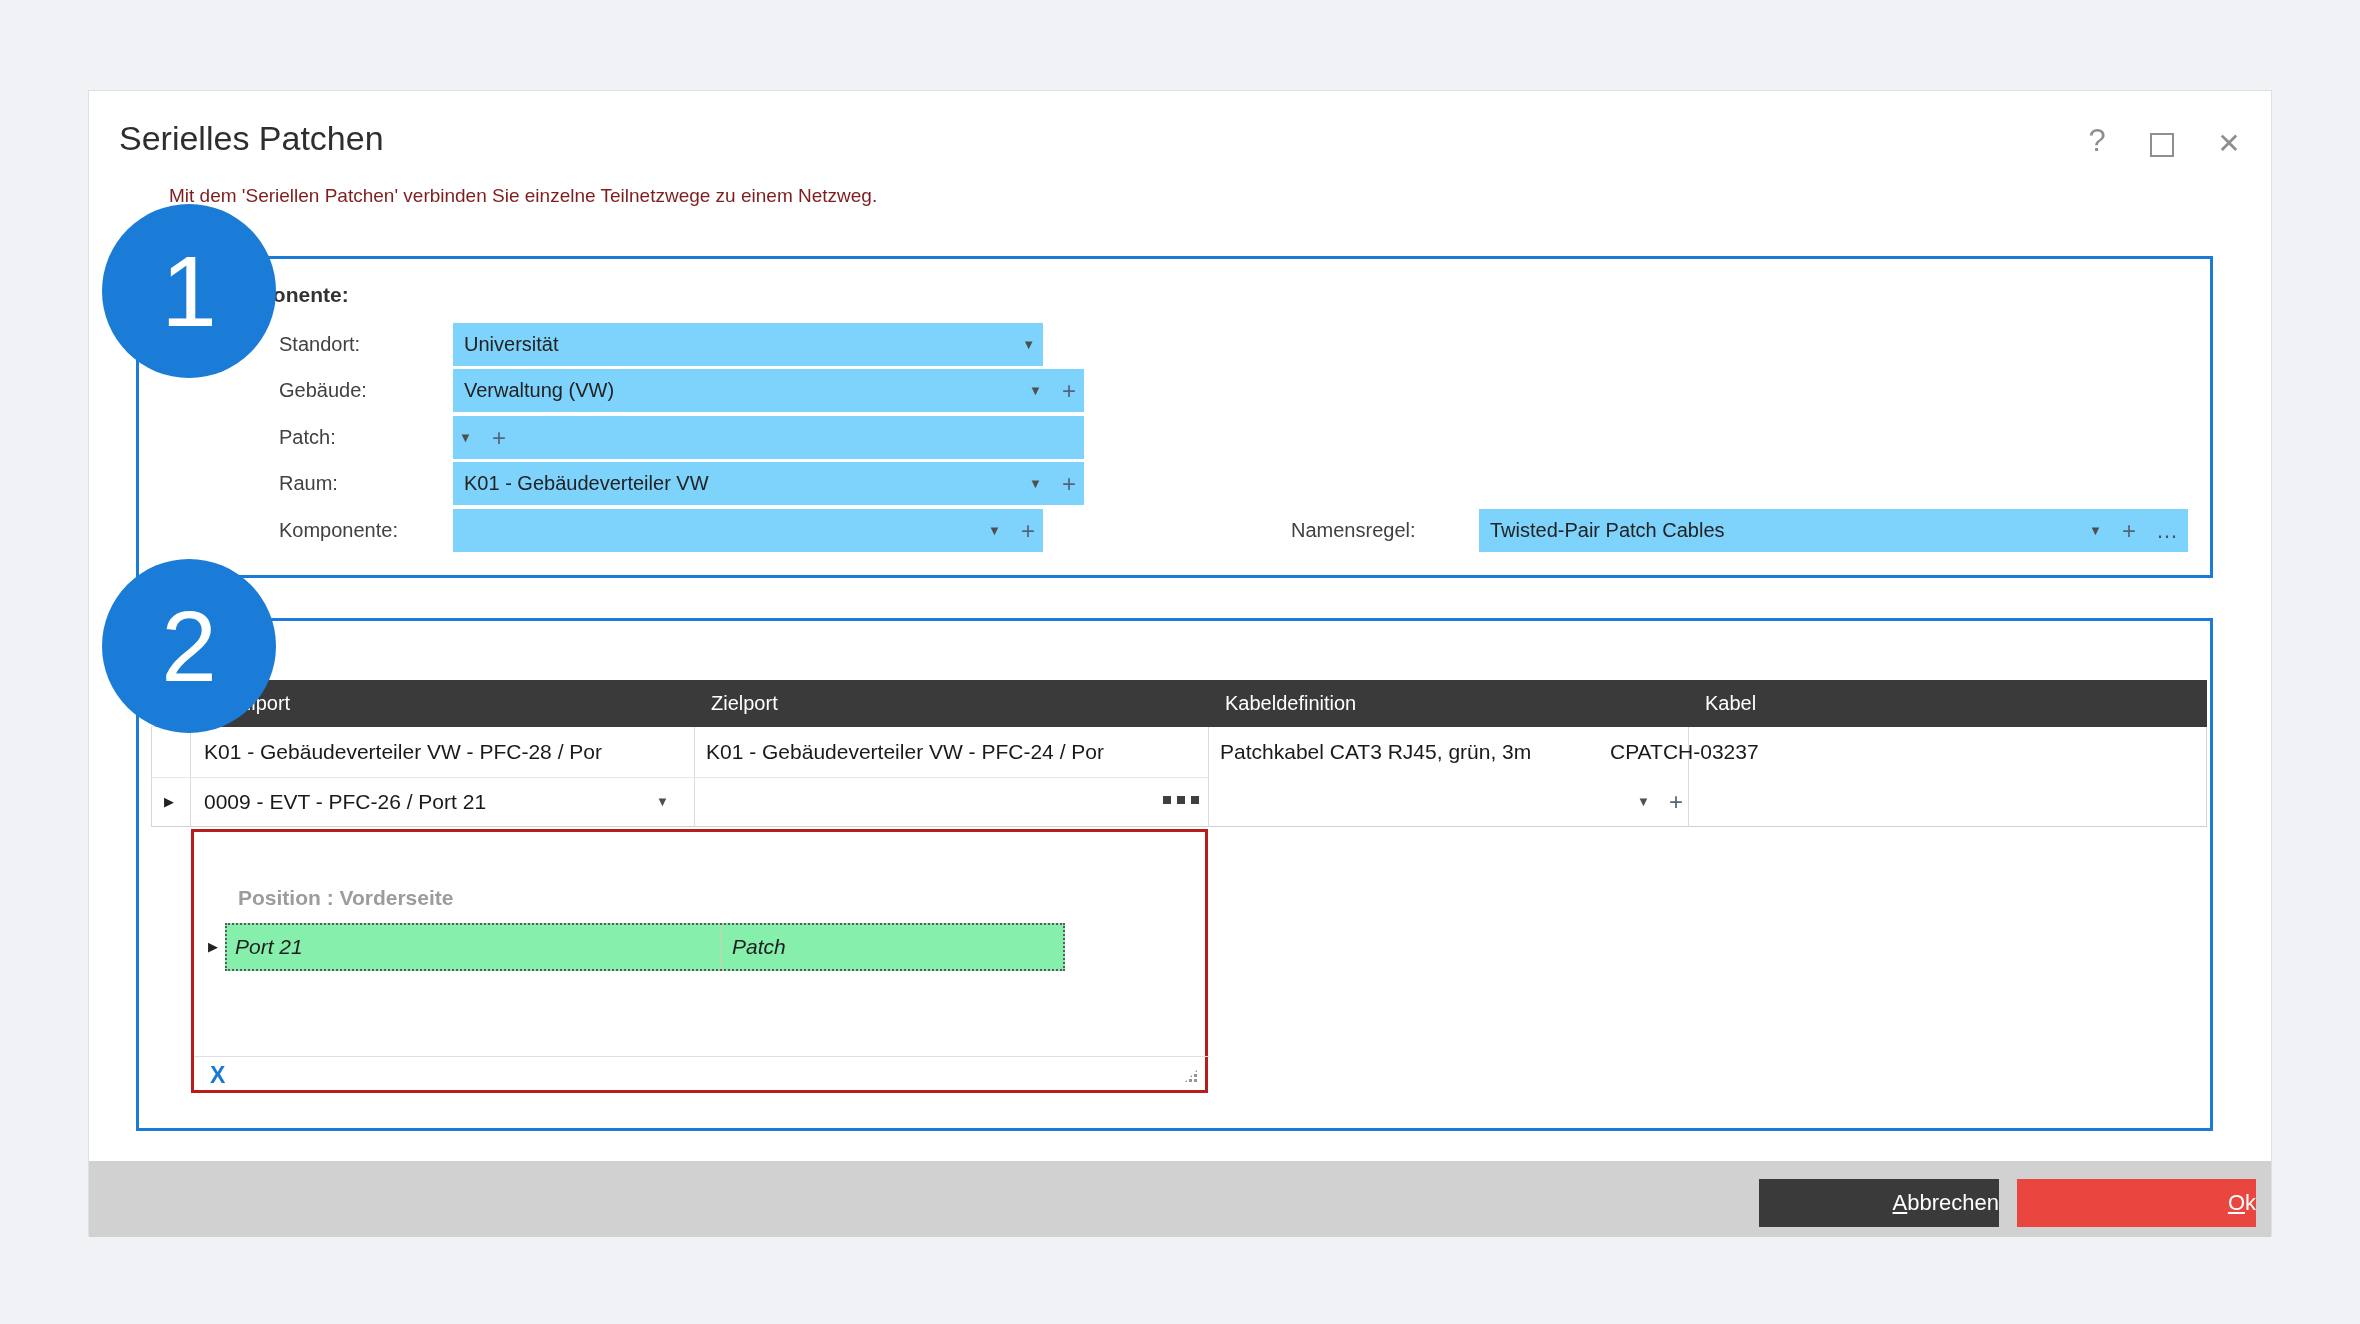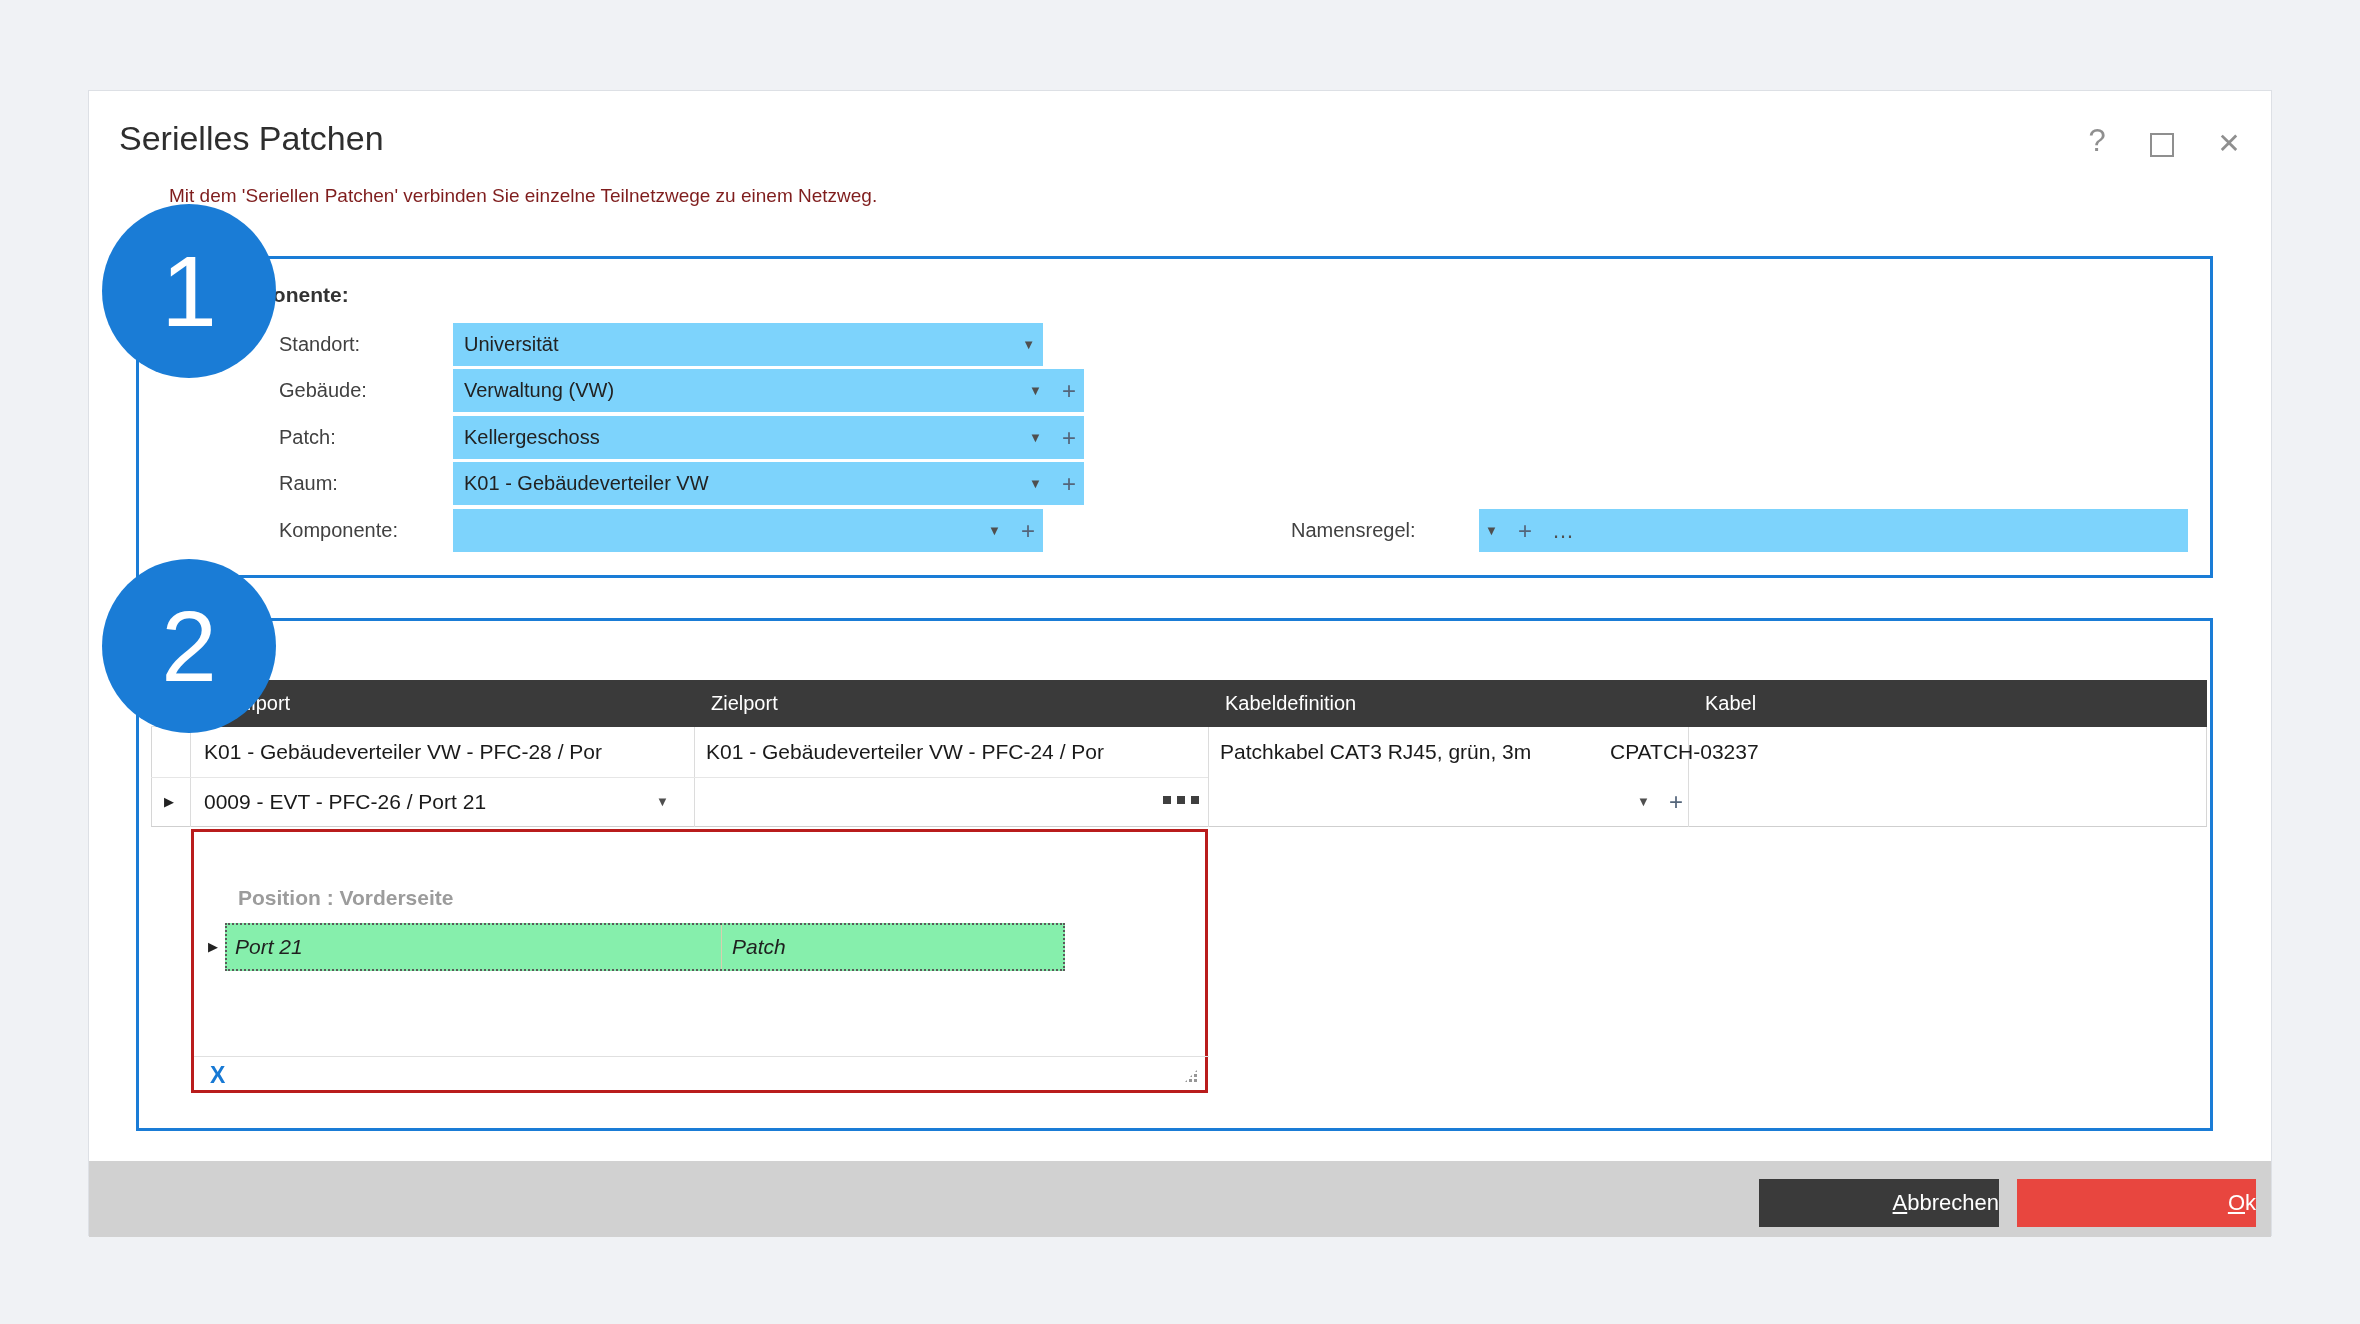--- a/index.html
+++ b/index.html
@@ -123,41 +123,41 @@
 
   <div class="abs f-label" style="top:278px">Gebäude:</div>
   <div class="abs f-box" style="top:278px;width:631px">
     <span class="val">Verwaltung (VW)</span>
     <span class="chev">▼</span>
     <span class="plus">+</span>
   </div>
 
   <div class="abs f-label" style="top:325px">Patch:</div>
   <div class="abs f-box" style="top:325px;width:631px">
-    <span class="val">Kellergeschoss</span>
     <span class="chev">▼</span>
     <span class="plus">+</span>
   </div>
 
   <div class="abs f-label" style="top:371px">Raum:</div>
   <div class="abs f-box" style="top:371px;width:631px">
     <span class="val">K01 - Gebäudeverteiler VW</span>
     <span class="chev">▼</span>
     <span class="plus">+</span>
   </div>
 
   <div class="abs f-label" style="top:418px">Komponente:</div>
   <div class="abs f-box" style="top:418px;width:590px">
     <span class="val"></span>
     <span class="chev">▼</span>
     <span class="plus">+</span>
   </div>
 
   <div class="abs f-label" style="left:1202px;top:418px">Namensregel:</div>
   <div class="abs f-box" style="left:1390px;top:418px;width:709px">
+    <span class="val">Twisted-Pair Patch Cables</span>
     <span class="chev">▼</span>
     <span class="plus">+</span>
     <span class="dots3">…</span>
   </div>
 
   <div class="abs section section-2"></div>
   <div class="abs sec-heading s2-heading">Patchliste:</div>
 
   <div class="abs grid">
     <div class="abs g-ind-header">✳</div>

